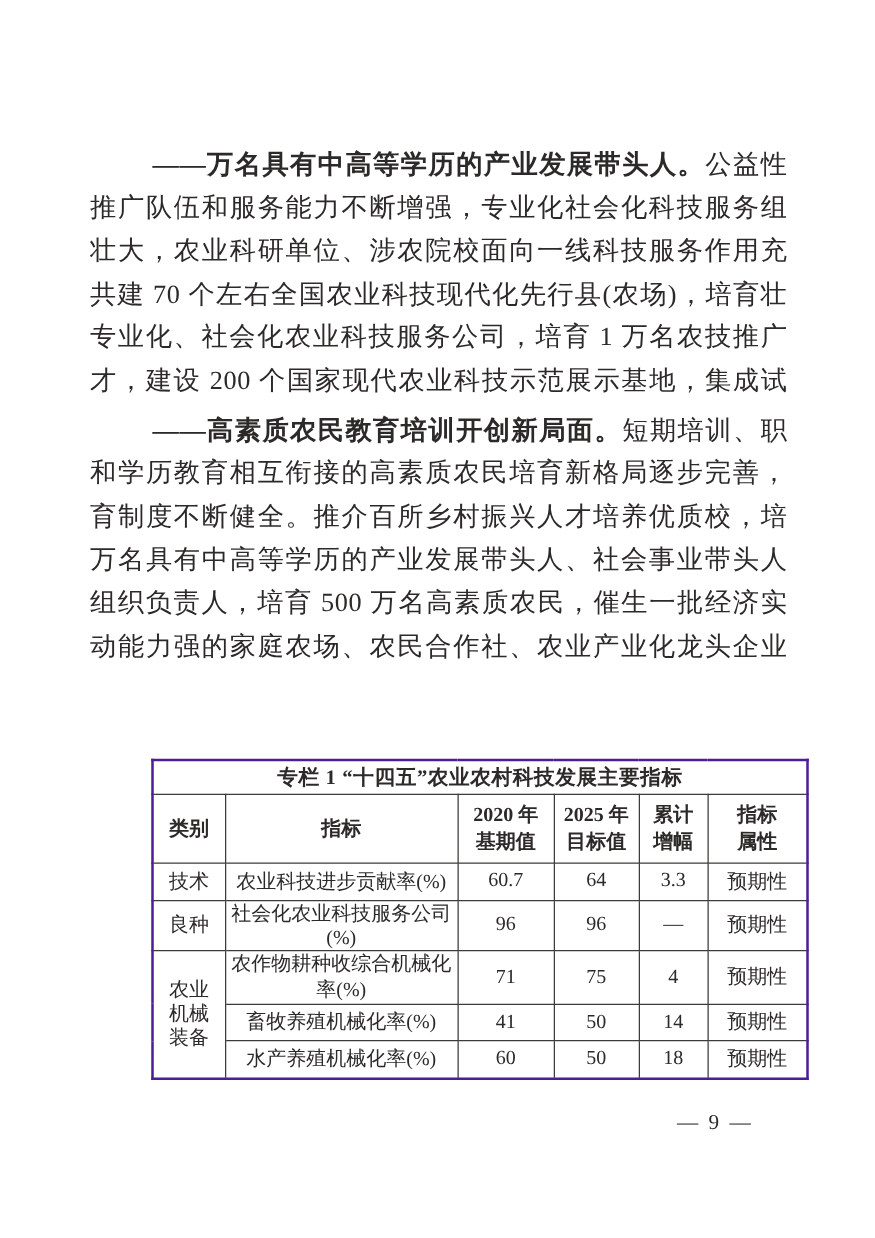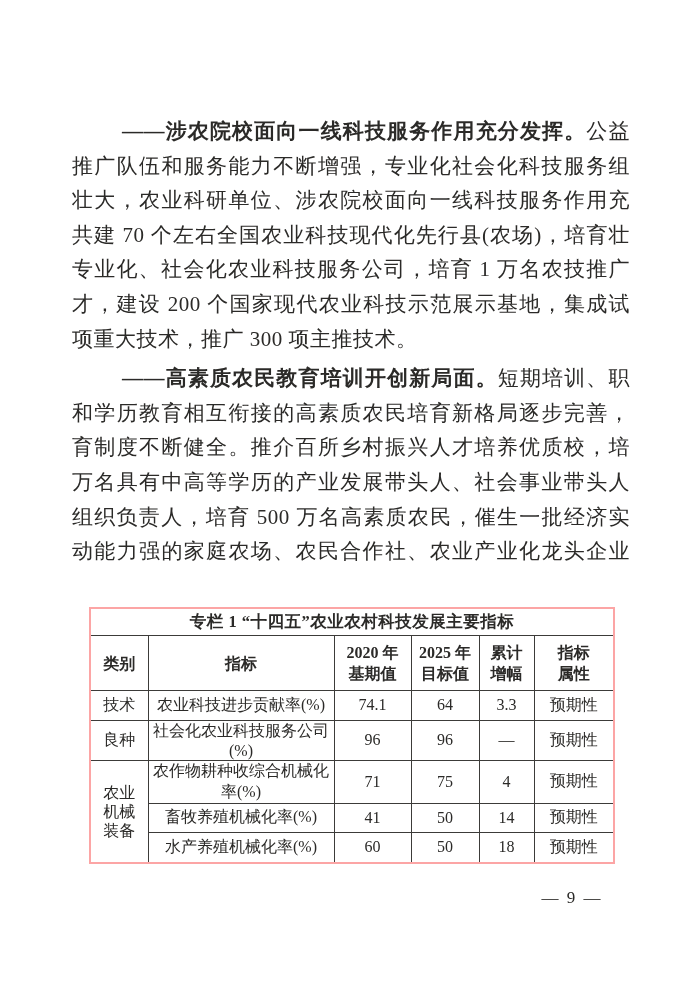--- a/index.html
+++ b/index.html
@@ -60,21 +60,22 @@
     color: #2b2a28;
   }
   table.indicator-table td {
     border: 1px solid #3c3b39;
     text-align: center;
     vertical-align: middle;
     padding: 0 2px;
     overflow: hidden;
   }
   table.indicator-table {
-    border: 2px solid #fca5a5;
+    border: 2px solid #4c1d95;
+    margin-left: 32px;
   }
   td.title-cell {
     height: 26px;
     font-weight: bold;
     font-size: 16.5px;
     letter-spacing: 0.5px;
   }
   td.head-cell {
     height: 54px;
     font-weight: bold;
@@ -99,27 +100,26 @@
   }
 </style>
 </head>
 <body>
 
 <div class="page">
 
   <div class="content">
 
     <div>
-      <div class="tline indent"><span class="bold">——涉农院校面向一线科技服务作用充分发挥。</span><span>公益性农技</span></div>
+      <div class="tline indent"><span class="bold">——万名具有中高等学历的产业发展带头人。</span><span>公益性农技</span></div>
       <div class="tline">推广队伍和服务能力不断增强，专业化社会化科技服务组织不断</div>
       <div class="tline">壮大，农业科研单位、涉农院校面向一线科技服务作用充分发挥。</div>
       <div class="tline">共建 70 个左右全国农业科技现代化先行县(农场)，培育壮大一批</div>
       <div class="tline">专业化、社会化农业科技服务公司，培育 1 万名农技推广骨干人</div>
       <div class="tline">才，建设 200 个国家现代农业科技示范展示基地，集成试验示范 50</div>
-      <div class="tline lastline">项重大技术，推广 300 项主推技术。</div>
     </div>
 
     <div class="para2">
       <div class="tline indent"><span class="bold">——高素质农民教育培训开创新局面。</span><span>短期培训、职业培训</span></div>
       <div class="tline">和学历教育相互衔接的高素质农民培育新格局逐步完善，农民培</div>
       <div class="tline">育制度不断健全。推介百所乡村振兴人才培养优质校，培养 100</div>
       <div class="tline">万名具有中高等学历的产业发展带头人、社会事业带头人和基层</div>
       <div class="tline">组织负责人，培育 500 万名高素质农民，催生一批经济实力强、带</div>
       <div class="tline">动能力强的家庭农场、农民合作社、农业产业化龙头企业等新型农</div>
     </div>
@@ -155,21 +155,21 @@
             <div>增幅</div>
           </td>
         <td class="head-cell">
             <div>指标</div>
             <div>属性</div>
           </td>
       </tr>
       <tr>
         <td class="data-cell">技术</td>
         <td class="data-cell">农业科技进步贡献率(%)</td>
-        <td class="data-cell">74.1</td>
+        <td class="data-cell">60.7</td>
         <td class="data-cell">64</td>
         <td class="data-cell">3.3</td>
         <td class="data-cell">预期性</td>
       </tr>
       <tr>
         <td class="data-cell">良种</td>
         <td class="data-cell">社会化农业科技服务公司(%)</td>
         <td class="data-cell">96</td>
         <td class="data-cell">96</td>
         <td class="data-cell">—</td>

